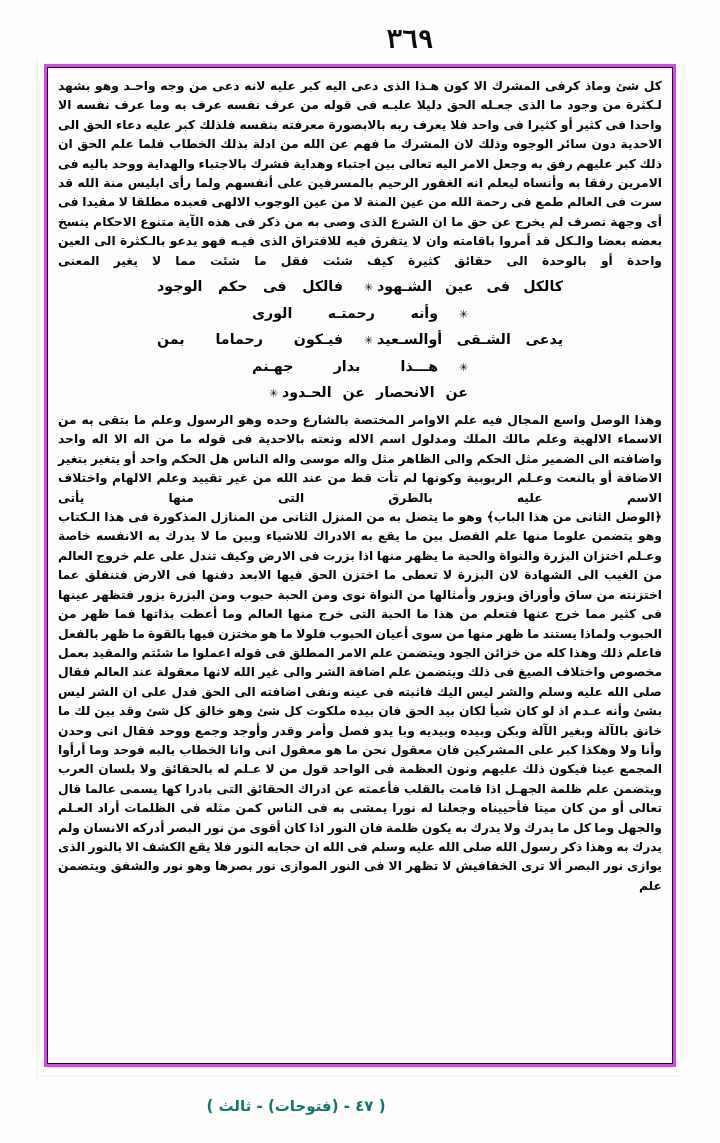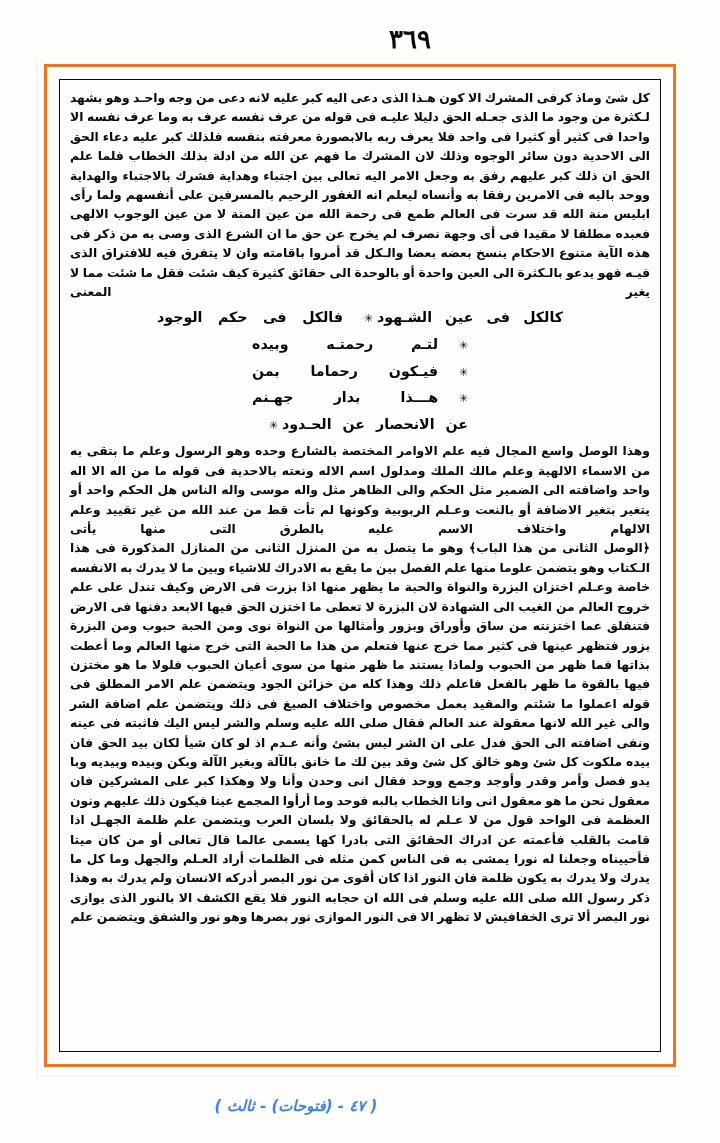--- a/index.html
+++ b/index.html
@@ -21,39 +21,39 @@
     box-sizing: border-box;
   }
 
   
   .page-number {
     position: absolute;
     top: 24px;
     left: 0;
     width: 704px;
     text-align: center;
-    font-family: Liberation Sans, sans-serif;
+    font-family: Liberation Mono, monospace;
     font-size: 26px;
     font-weight: 700;
     letter-spacing: 1px;
     color: #0b0b0b;
     direction: rtl;
     text-indent: -116px;
   }
 
   
   .frame-outer {
     position: absolute;
     top: 64px;
     right: 44px;
     left: 44px;
     bottom: 76px;
-    border: 3px solid #f97316;
+    border: 3px solid #d946ef;
     box-sizing: border-box;
-    padding: 12px;
+    padding: 0;
   }
   .frame-inner {
     width: 100%;
     height: 100%;
     border: 1px solid #0d0d0d;
     box-sizing: border-box;
     padding: 9px 10px 6px 10px;
     overflow: hidden;
   }
 
@@ -124,23 +124,22 @@
   .signature {
     position: absolute;
     left: 0;
     bottom: 28px;
     width: 592px;
     text-align: center;
     direction: rtl;
     font-family: "DejaVu Sans", sans-serif;
     font-size: 15px;
     font-weight: 700;
-    color: #3b82f6;
+    color: #0f766e;
     letter-spacing: 0.5px;
-    font-style: italic;
   }
 
   
   .scan-edge {
     position: absolute;
     pointer-events: none;
     background: rgba(0,0,0,0.035);
   }
   .scan-edge.l { top: 60px; left: 36px; width: 2px; height: 1020px; }
   .scan-edge.b { left: 40px; bottom: 66px; width: 640px; height: 2px; }
@@ -163,23 +162,24 @@
         <p>كل شئ وماذ كرفى المشرك الا كون هـذا الذى دعى اليه كبر عليه لانه دعى من وجه واحـد وهو بشهد لـكثرة من وجود ما الذى جعـله الحق دليلا عليـه فى قوله من عرف نفسه عرف به وما عرف نفسه الا واحدا فى كثير أو كثيرا فى واحد فلا يعرف ربه بالابصورة معرفته بنفسه فلذلك كبر عليه دعاء الحق الى الاحدية دون سائر الوجوه وذلك لان المشرك ما فهم عن الله من ادلة بذلك الخطاب فلما علم الحق ان ذلك كبر عليهم رفق به وجعل الامر اليه تعالى بين اجتباء وهداية فشرك بالاجتباء والهداية ووحد باليه فى الامرين رفقا به وأنساه ليعلم انه الغفور الرحيم بالمسرفين على أنفسهم ولما رأى ابليس منة الله قد سرت فى العالم طمع فى رحمة الله من عين المنة لا من عين الوجوب الالهى فعبده مطلقا لا مقيدا فى أى وجهة نصرف لم يخرج عن حق ما ان الشرع الذى وصى به من ذكر فى هذه الآية متنوع الاحكام ينسخ بعضه بعضا والـكل قد أمروا باقامته وان لا يتفرق فيه للافتراق الذى فيـه فهو يدعو بالـكثرة الى العين واحدة أو بالوحدة الى حقائق كثيرة كيف شئت فقل ما شئت مما لا يغير المعنى</p>
 
         <ul class="poem">
           <li class="verse-row">
             <span class="hemistich first">كالكل فى عين الشـهود</span>
             <span class="sep">✳</span>
             <span class="hemistich second">فالكل فى حكم الوجود</span>
           </li>
           <li class="verse-row">
             <span class="sep">✳</span>
-            <span class="hemistich second">لتـم رحمتـه وبيده</span>
-          </li>
-          <li class="verse-row">
+            <span class="hemistich second">وأنه رحمتـه الورى</span>
+          </li>
+          <li class="verse-row">
+            <span class="hemistich first">يدعى الشـقى أوالسـعيد</span>
             <span class="sep">✳</span>
             <span class="hemistich second">فيـكون رحماما بمن</span>
           </li>
           <li class="verse-row">
             <span class="sep">✳</span>
             <span class="hemistich second">هـــذا بدار جهـنم</span>
           </li>
           <li class="verse-row">
             <span class="hemistich first">عن الانحصار عن الحـدود</span>
             <span class="sep">✳</span>

